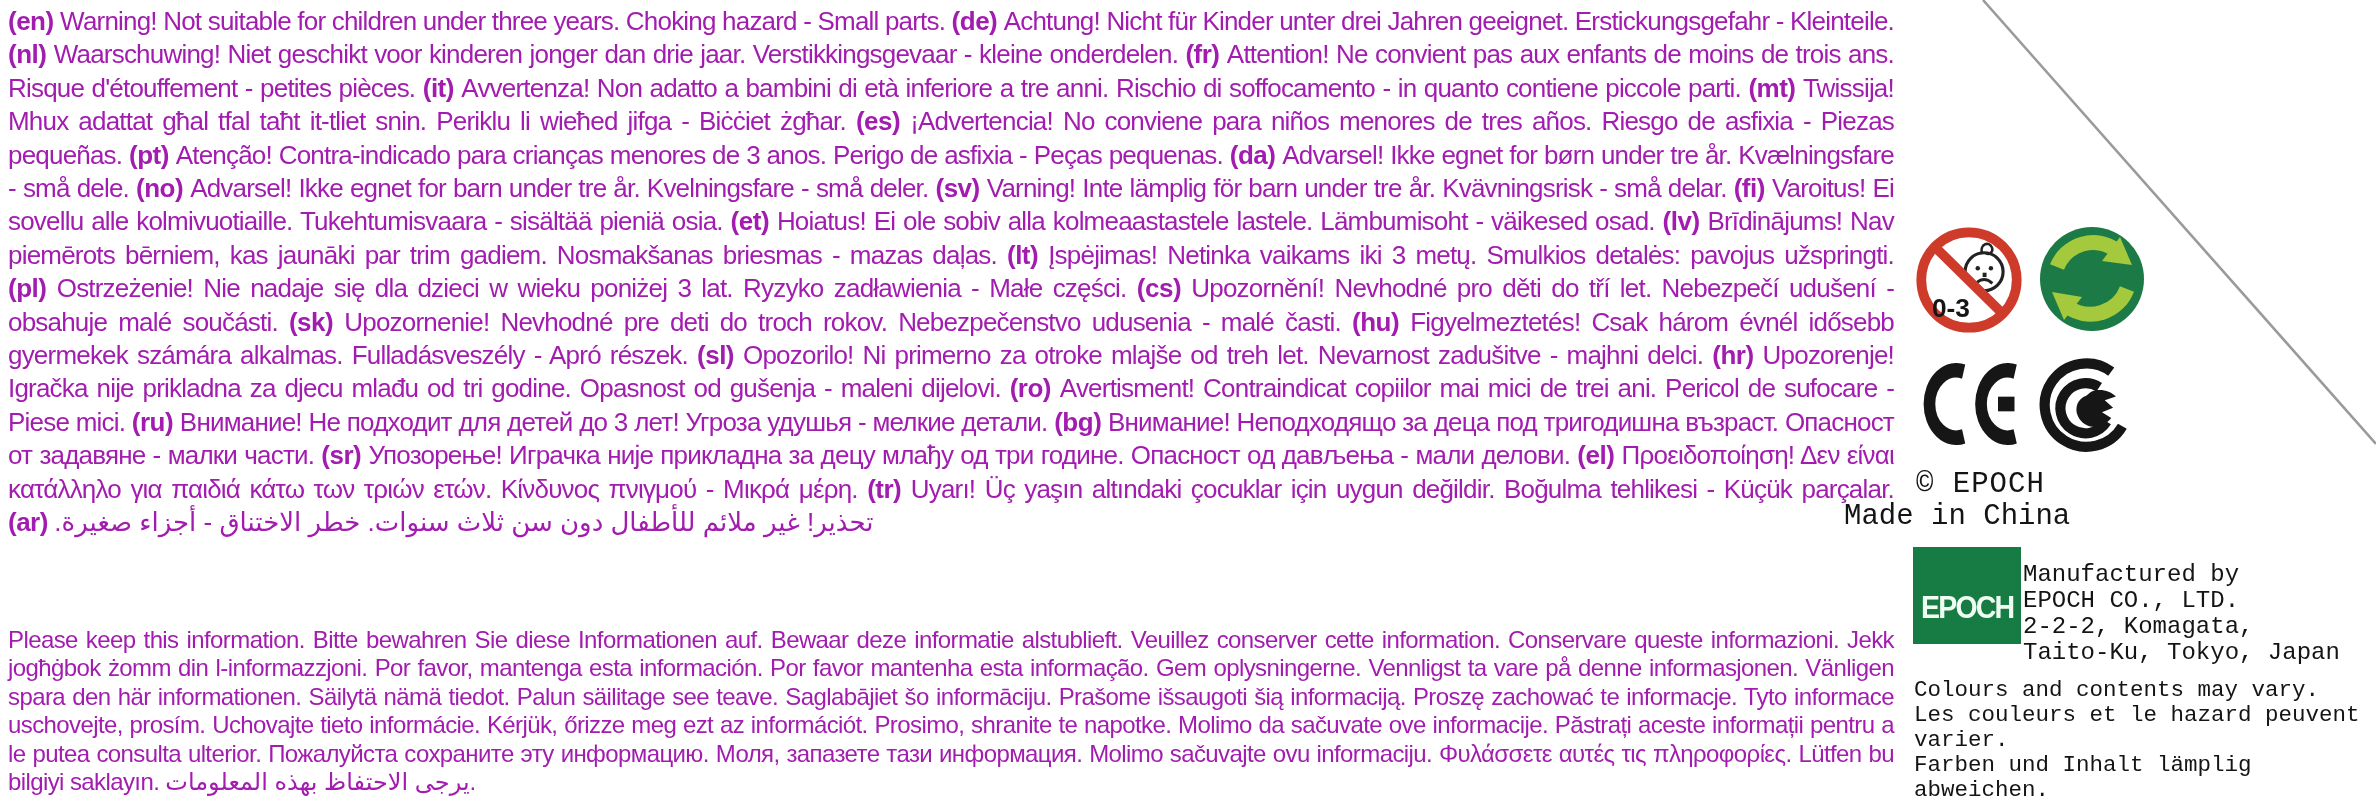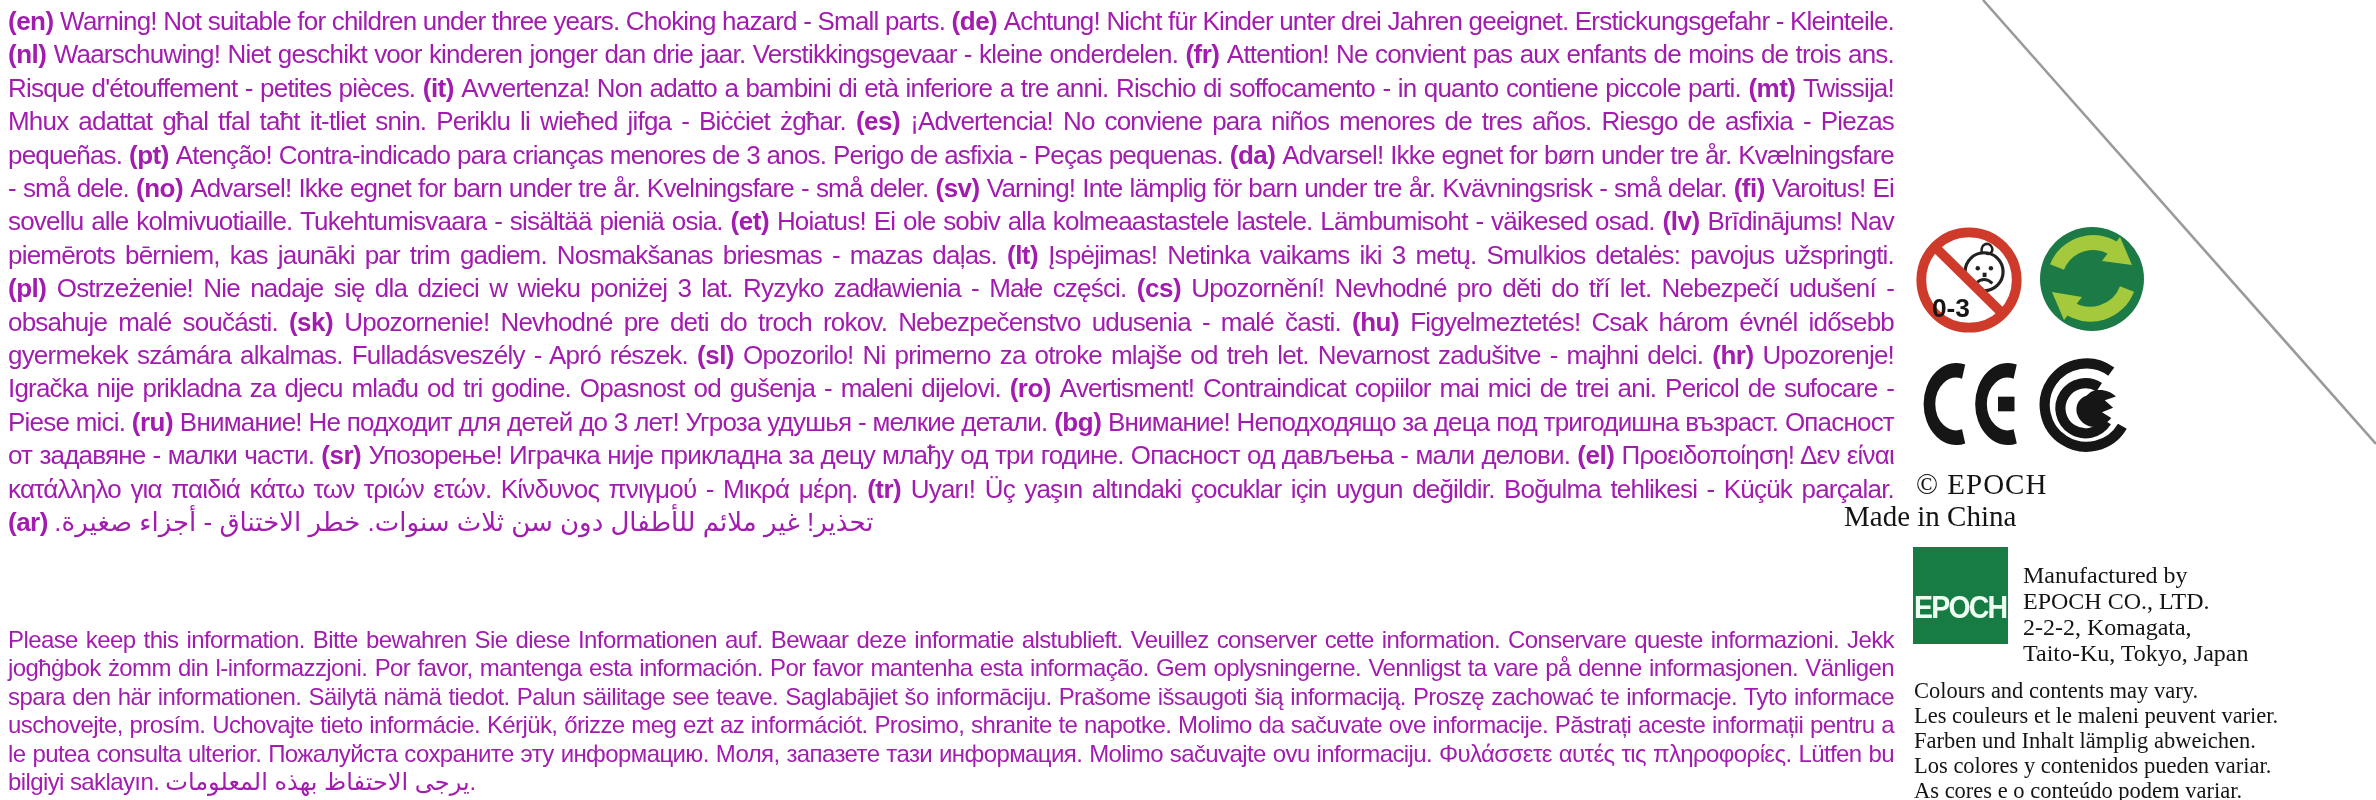--- a/index.html
+++ b/index.html
@@ -10,24 +10,24 @@
             font-family:"Liberation Sans","DejaVu Sans",sans-serif;
             font-size:26px;line-height:33.4px;letter-spacing:-0.8px;
             text-align:justify;color:#a21caf;}
   .keep-par{position:absolute;left:8px;top:626px;width:1886px;
             font-family:"Liberation Sans","DejaVu Sans",sans-serif;
             font-size:24px;line-height:28.4px;letter-spacing:-0.6px;
             text-align:justify;color:#a21caf;}
   .warn-par b{font-weight:700;letter-spacing:-0.5px;}
   
   .abs{position:absolute;}
-  .serif{font-family:Liberation Serif, serif;color:#141414;}
+  .serif{font-family:Liberation Mono, monospace;color:#141414;}
   #copyright{left:1916px;top:468px;font-size:29px;letter-spacing:1px;}
   #madein{left:1844px;top:500px;font-size:29px;}
-  #epoch-logo{left:1913px;top:547px;width:95px;height:97px;background:#177c43;
+  #epoch-logo{left:1913px;top:547px;width:108px;height:97px;background:#177c43;
               display:flex;align-items:flex-end;justify-content:center;}
   #epoch-logo span{font-family:"Liberation Sans",sans-serif;font-weight:700;
                    color:#eefcf2;font-size:31px;letter-spacing:-2px;
                    transform:scaleX(0.92);margin-bottom:18px;}
   #mfr{left:2023px;top:562px;font-size:24px;line-height:26px;}
   #variation{left:1914px;top:666px;font-size:22.5px;line-height:25px;margin-top:12px;}
   svg text{font-family:"Liberation Sans",sans-serif;}
 </style>
 </head>
 <body>
@@ -95,19 +95,19 @@
 
   <div class="abs serif" id="mfr">
       <div>Manufactured by</div>
       <div>EPOCH CO., LTD.</div>
       <div>2-2-2, Komagata,</div>
       <div>Taito-Ku, Tokyo, Japan</div>
     </div>
 
   <div class="abs serif" id="variation">
       <div>Colours and contents may vary.</div>
-      <div>Les couleurs et le maleni peuvent varier.</div>
+      <div>Les couleurs et le hazard peuvent varier.</div>
       <div>Farben und Inhalt lämplig abweichen.</div>
       <div>Los colores y contenidos pueden variar.</div>
       <div>As cores e o conteúdo podem variar.</div>
     </div>
 
 </div>
 
 </body></html>

